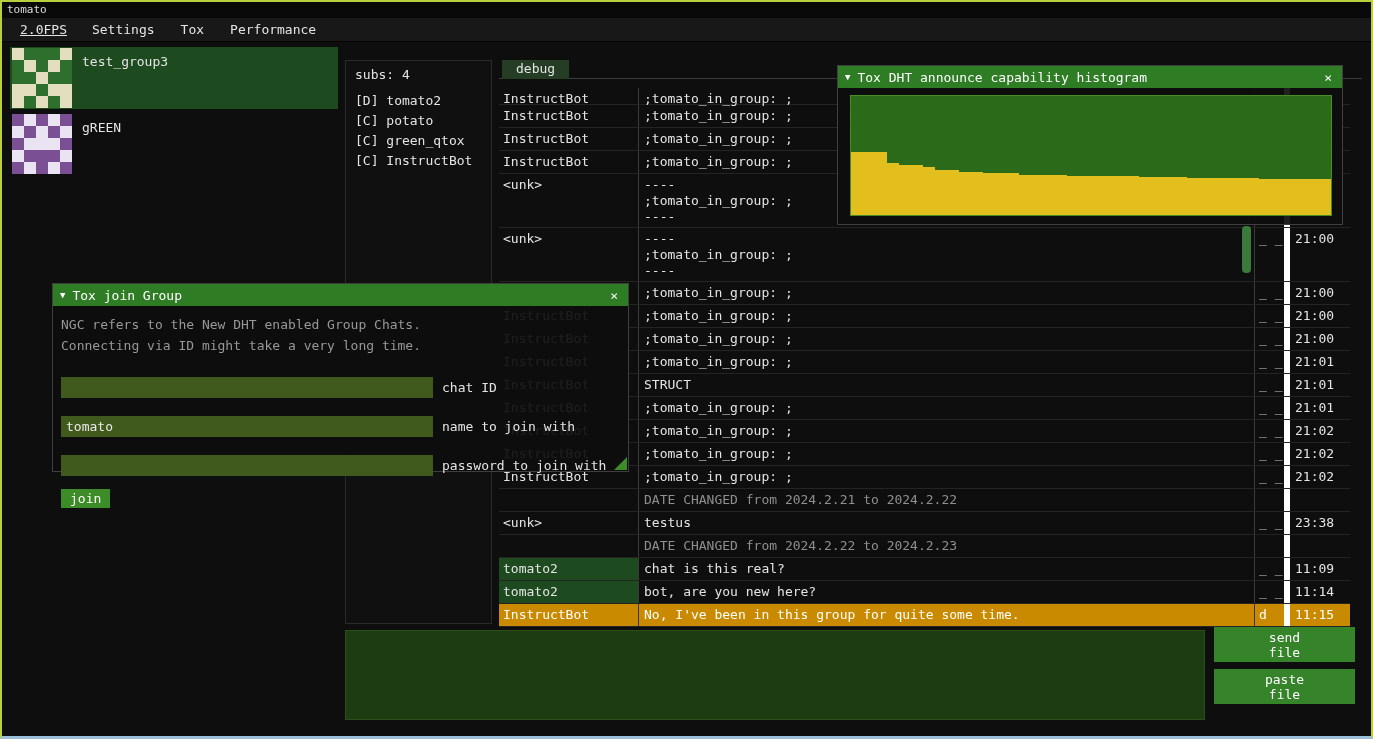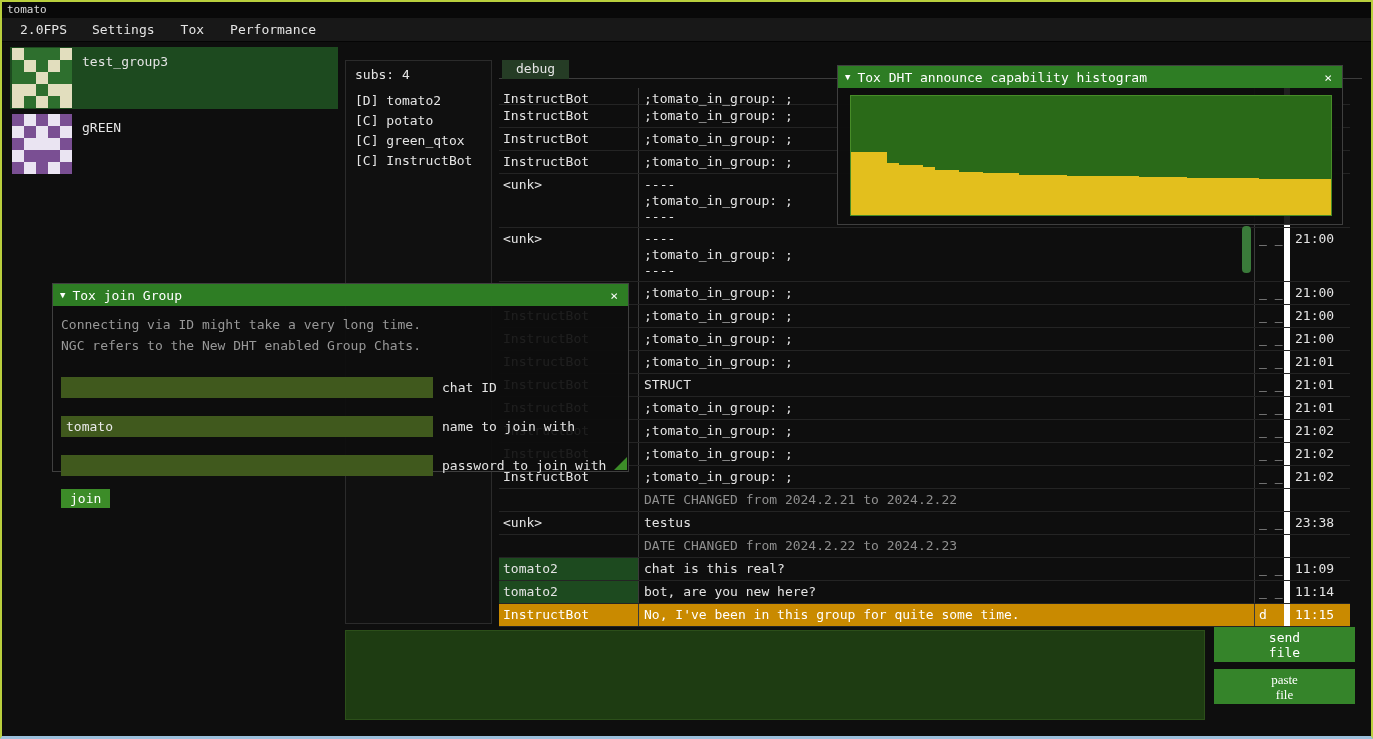--- a/index.html
+++ b/index.html
@@ -8,21 +8,21 @@
 
   .app { position:relative; width:1373px; height:739px; background:#0e0e0e;
          border:2px solid #b9cf3d; border-bottom:3px solid #9cc0dc;
          overflow:hidden; color:#e4e4e4; font-size:13px; }
 
   .titlebar { position:absolute; left:0; top:0; right:0; height:16px; background:#090909;
               font-size:11px; color:#dcdcdc; line-height:15px; padding-left:5px; }
 
   .menubar { position:absolute; left:0; top:16px; right:0; height:24px; background:#181818;
              display:flex; align-items:center; padding-left:6px; border-bottom:1px solid #050505; }
-  .fps { padding:0 12px; }
+  .fps { padding:0 12px;text-decoration:underline; }
   .menu-item { padding:0 13px; line-height:24px; cursor:pointer; }
 
   .sidebar { position:absolute; left:8px; top:45px; width:328px; }
   .group-item { position:relative; height:62px; margin-bottom:4px; cursor:pointer; }
   .group-item.selected { background:#1d4a1f; }
   .avatar { position:absolute; left:2px; top:1px; width:60px; height:60px;
             display:grid; grid-template-columns:repeat(5,1fr); grid-template-rows:repeat(5,1fr); }
   .group-name { position:absolute; left:72px; top:7px; }
 
   .subs-panel { position:absolute; left:343px; top:58px; width:147px; height:564px;
@@ -54,21 +54,21 @@
                  background:#3a7a3a; border-radius:4px; cursor:pointer; }
 
   .chat-input { position:absolute; left:343px; top:628px; width:860px; height:90px;
                 background:#1e3c12; border:1px solid #2c4f1a; resize:none; outline:none;
                 color:#e6e6e6; font-family:inherit; font-size:13px; padding:6px; }
 
   .file-btn { position:absolute; left:1212px; width:141px; height:35px; background:#35842a;
               color:#fff; display:flex; align-items:center; justify-content:center;
               text-align:center; white-space:pre-line; line-height:15px; cursor:pointer; }
   #send-btn { top:625px; }
-  #paste-btn { top:667px;font-family:Liberation Serif, serif; }
+  #paste-btn { top:667px; }
 
   .float { position:absolute; background:rgba(13,13,13,0.92); border:1px solid #3f3f3f; }
   .float-title { height:22px; background:#2e7d24; color:#fff; display:flex; align-items:center;
                  padding:0 7px; }
   .float-title .arrow { font-size:9px; margin-right:7px; cursor:pointer; }
   .float-title .ftitle { flex:1; }
   .float-title .close { cursor:pointer; padding:0 3px; }
 
   .join-window { left:50px; top:281px; width:577px; height:189px; }
   .join-body { padding:8px 8px; }
@@ -327,22 +327,22 @@
   <div class="file-btn" id="paste-btn">paste
 file</div>
 
   <div class="float join-window">
     <div class="float-title">
       <span class="arrow">▼</span>
       <span class="ftitle">Tox join Group</span>
       <span class="close">×</span>
     </div>
     <div class="join-body">
+      <div class="join-info">NGC refers to the New DHT enabled Group Chats.</div>
       <div class="join-info">Connecting via ID might take a very long time.</div>
-      <div class="join-info">NGC refers to the New DHT enabled Group Chats.</div>
       <div class="join-fields" id="join-fields">
           <div class="join-field">
             <input type="text" style="">
             <label>chat ID</label>
           </div>
           <div class="join-field">
             <input type="text" value="tomato" style="">
             <label>name to join with</label>
           </div>
           <div class="join-field">

